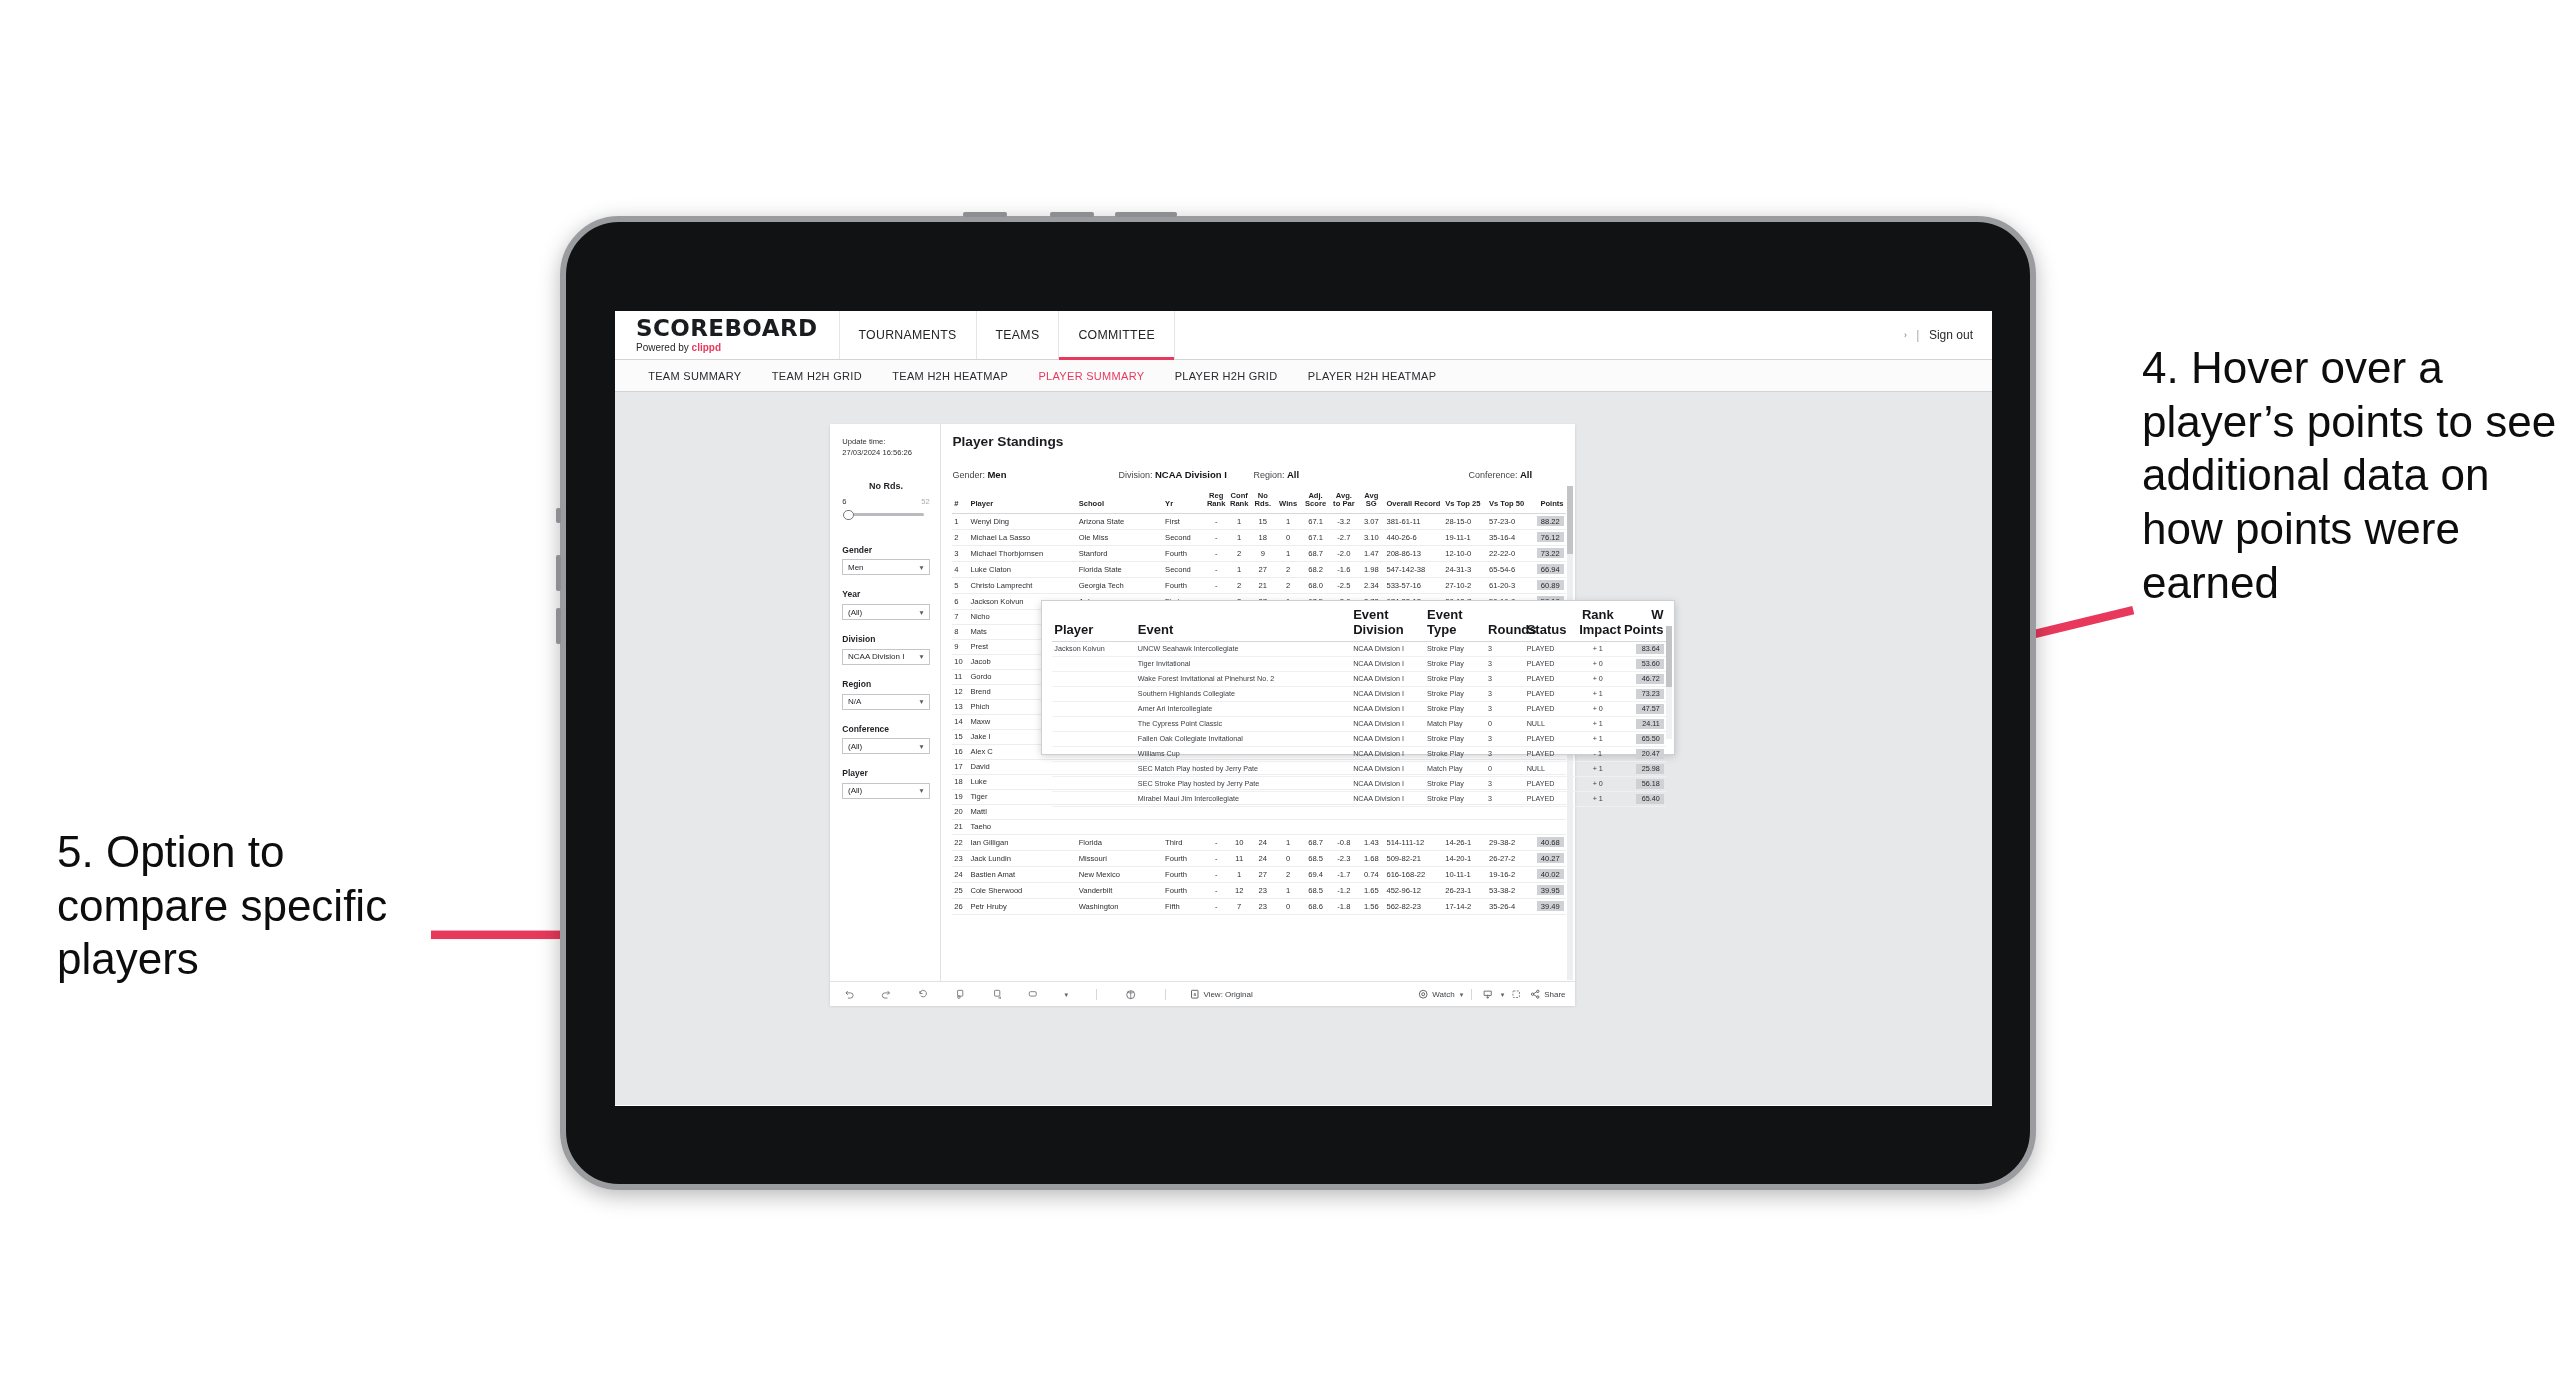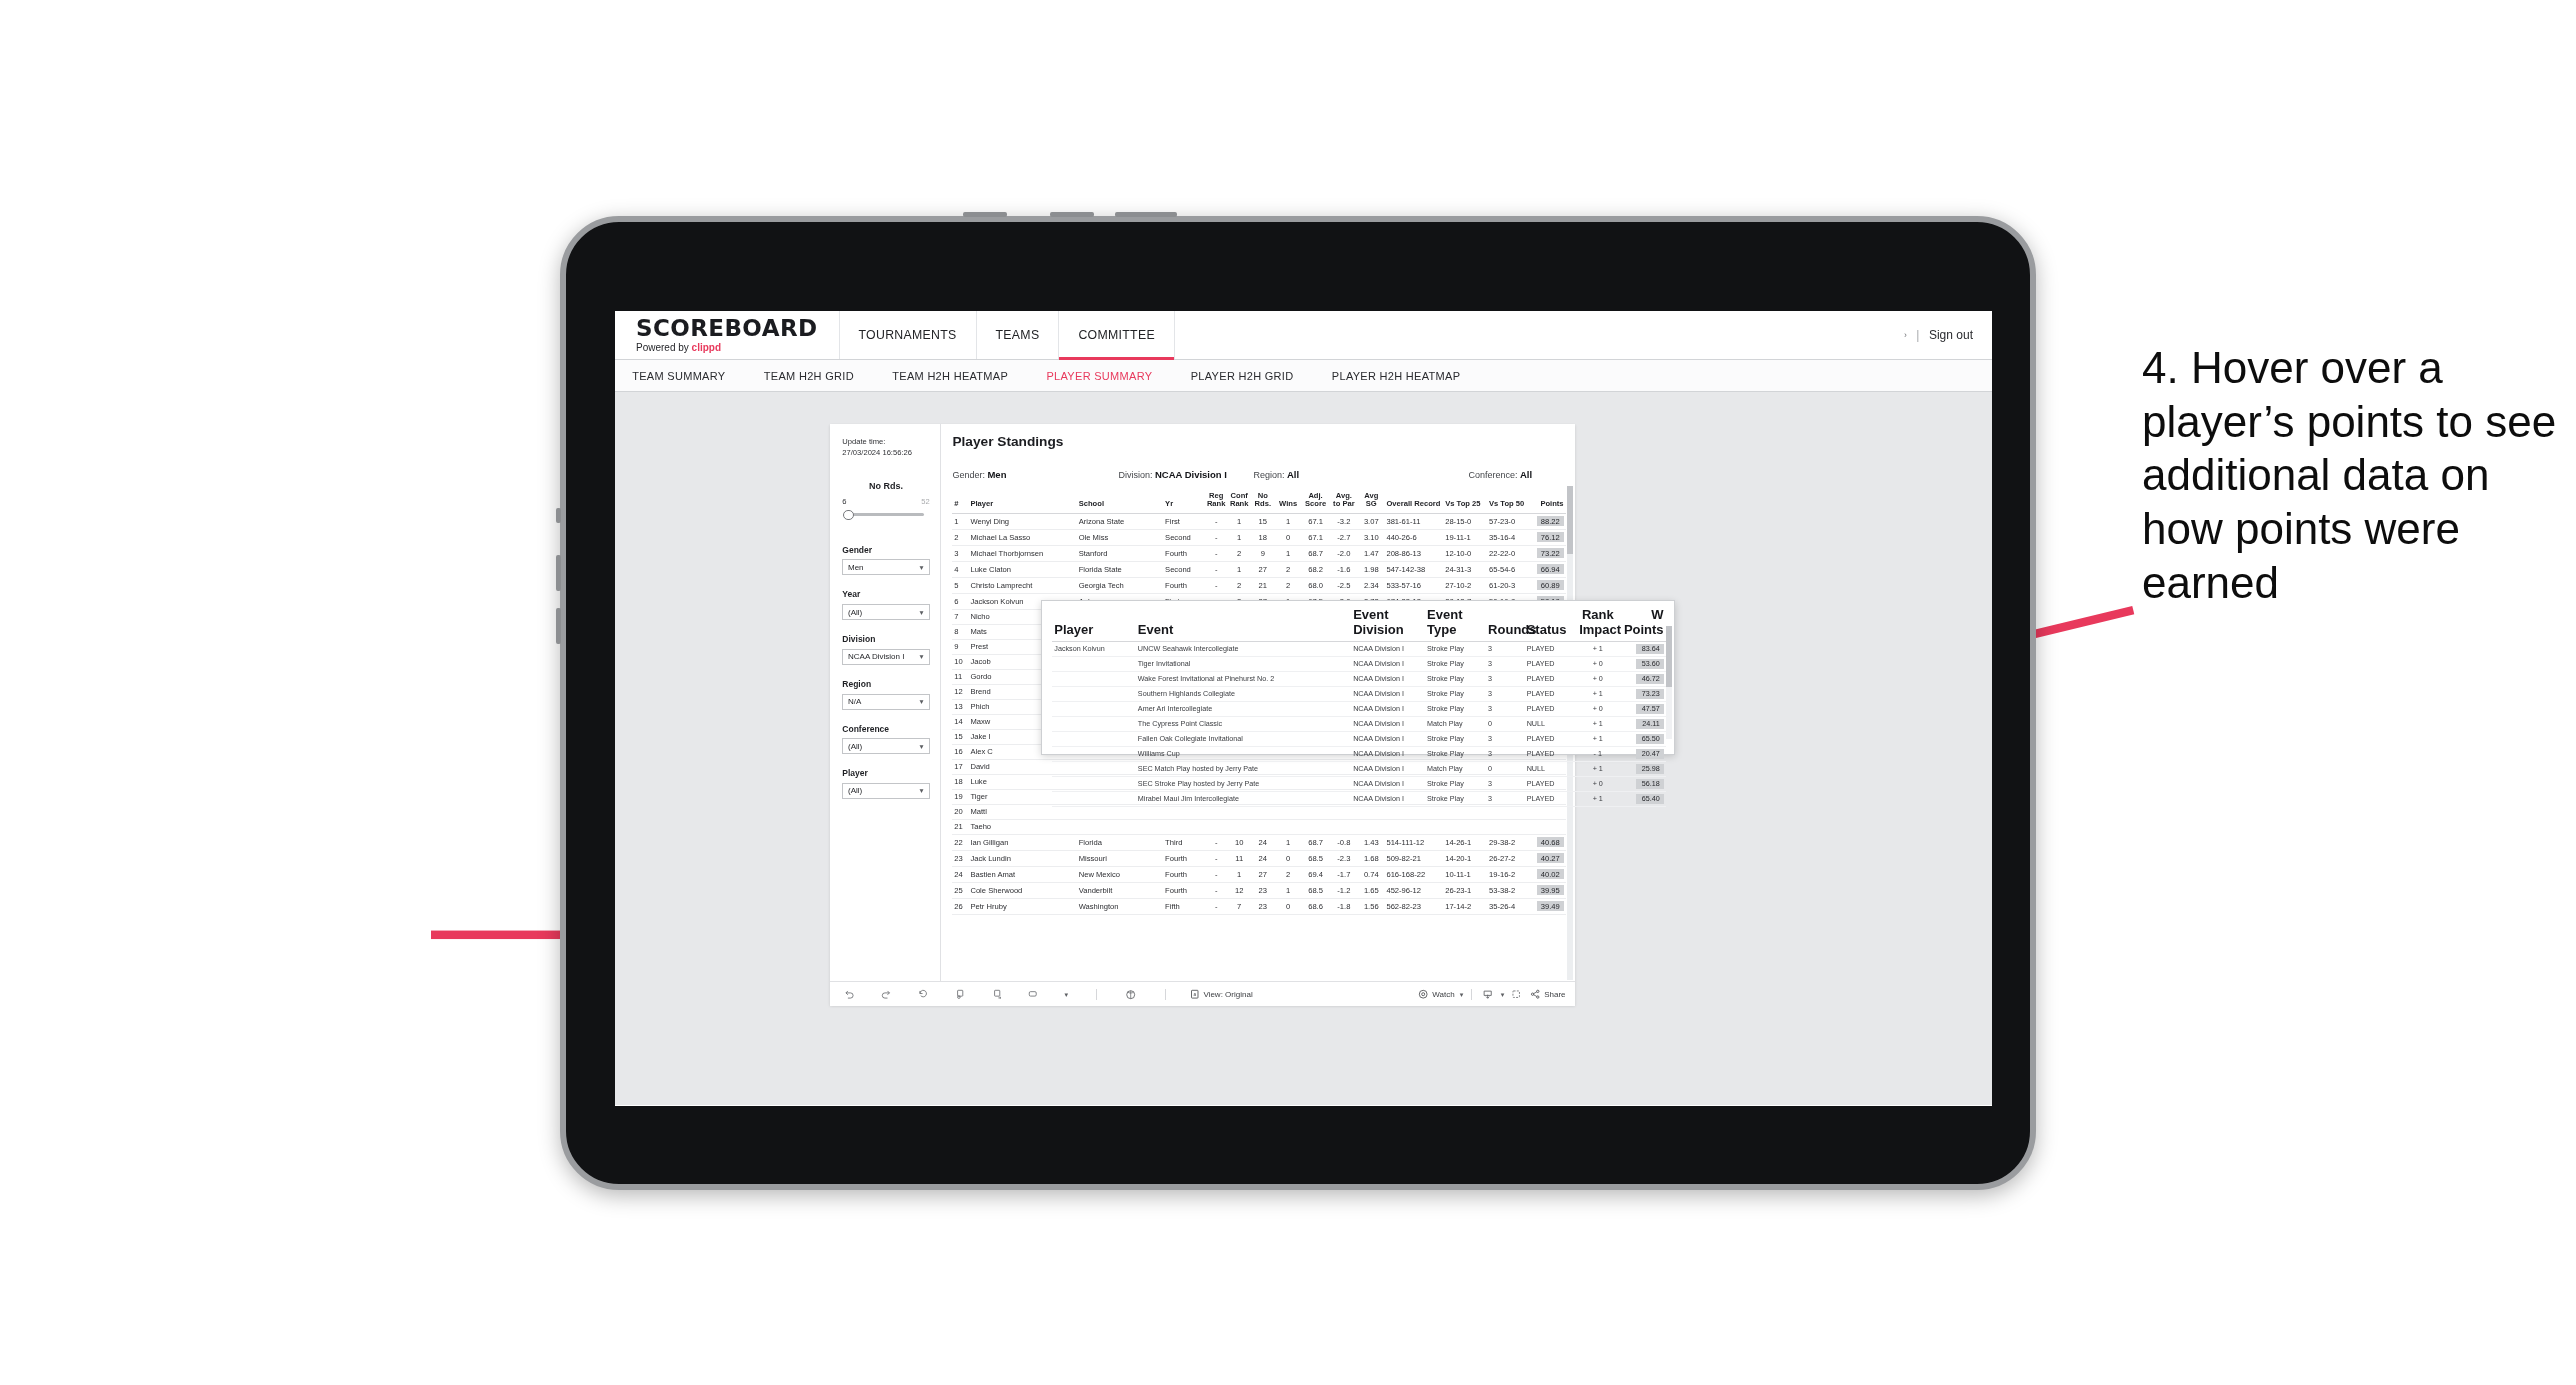--- a/index.html
+++ b/index.html
@@ -90,21 +90,21 @@
     margin-left: auto; display: flex; align-items: center;
     padding-right: 19px; gap: 9.5px; font-size: 12px; color: #2a2b2f;
   }
   .nav-right .caretmini { font-size: 8.5px; color:#6b6d72; }
   .nav-right .divider { color: #a9abae; }
 
   
   .subnav {
     height: 32px; background: #fbfbfc;
     border-bottom: 0.9px solid #d2d4d7;
-    display: flex; align-items: center; padding-left: 4px; gap: 12px;
+    display: flex; align-items: center; padding-left: 20px; gap: 4px;
   }
   .subtab {
     font-size: 11px; letter-spacing: 0.3px; color: #2a2b2f;
     padding: 0 13.2px; cursor: pointer; white-space: nowrap;
   }
   .subtab.active { color: #e8395c; }
 
   
   .canvas {
     background: #e7e8ea;
@@ -267,20 +267,21 @@
 
   svg { display: block; }
 </style>
 </head>
 <body>
 
 <div class="stage">
 
   <div class="annot" id="annot-right">4. Hover over a player’s points to see additional data on how points were earned</div>
 
+  <div class="annot" id="annot-left">5. Option to compare specific players</div>
 
   <svg class="arrow" style="left:1703px; top:596px;" width="435" height="123" viewBox="0 0 460 130">
     <g>
       <path d="M455,15 L70,108" stroke="#E8395C" stroke-width="9" fill="none"></path>
       <polygon points="32,120 78,78 82,110" fill="#E8395C"></polygon>
     </g>
   </svg>
 
   <svg class="arrow" style="left:426px; top:906px;" width="435" height="68" viewBox="0 0 460 72">
     <g>

